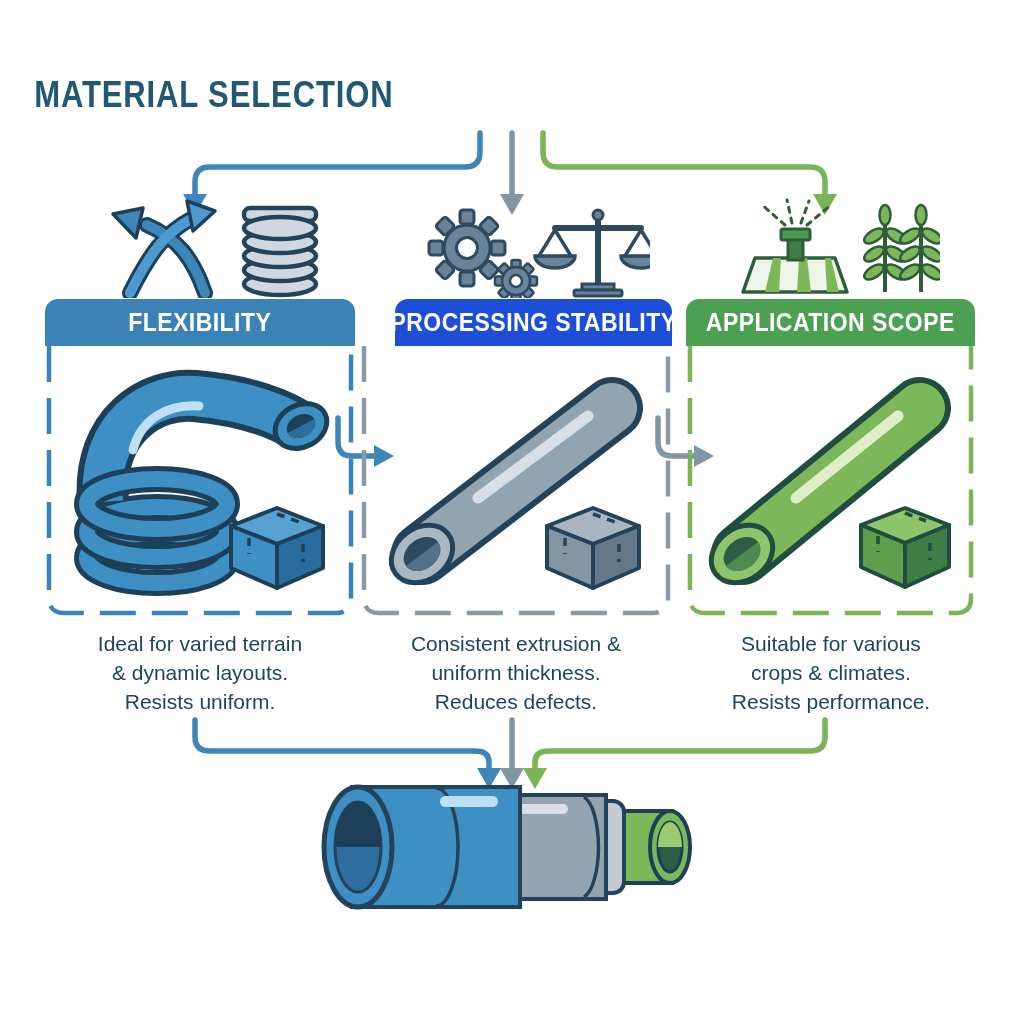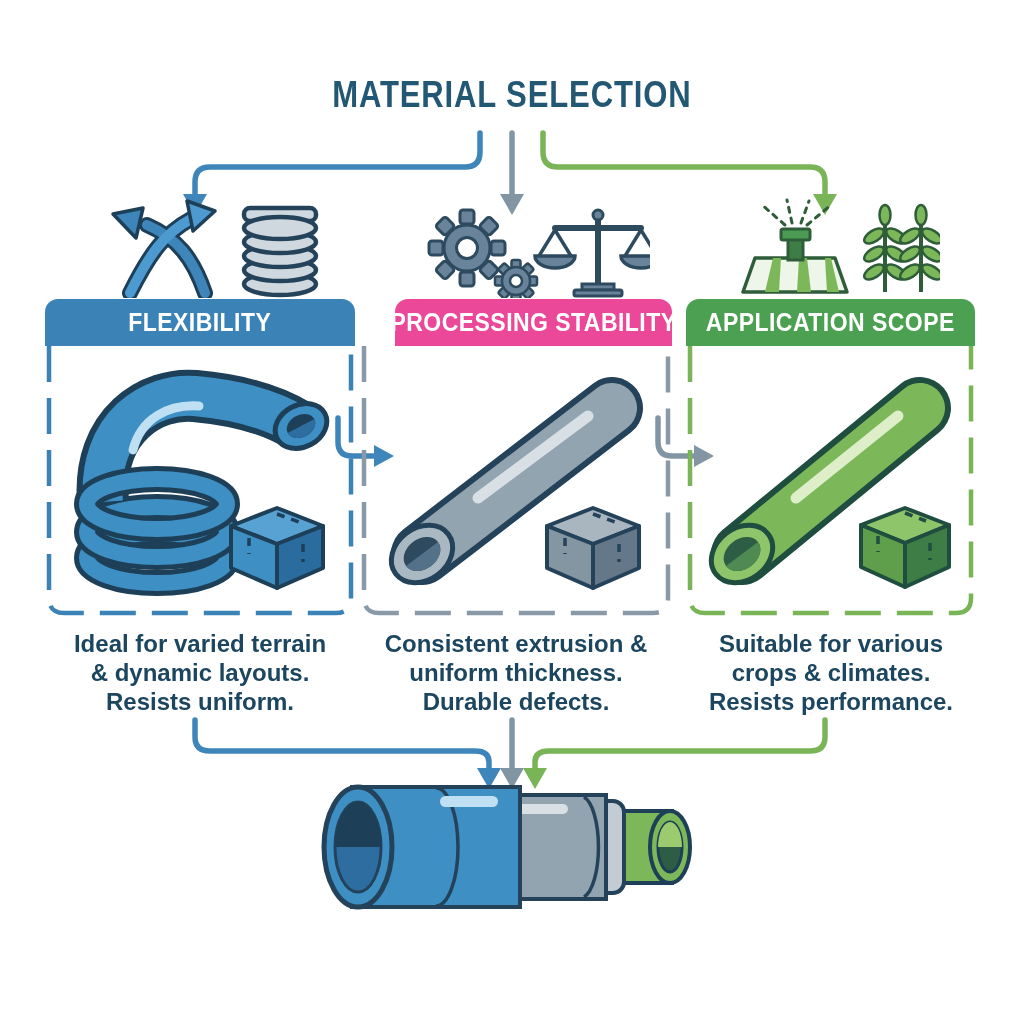--- a/index.html
+++ b/index.html
@@ -1,38 +1,38 @@
 <!DOCTYPE html>
 <html><head>
 <meta charset="utf-8">
 <style>
   html,body{margin:0;padding:0;background:#ffffff;}
   #canvas{position:relative;width:1024px;height:1024px;background:#ffffff;overflow:hidden;
           font-family:"Liberation Sans", sans-serif;}
   .abs{position:absolute;}
   
-  .page-title{position:absolute;top:74px;left:0;width:1024px;text-align:center;}
+  .page-title{position:absolute;top:74px;left:0;width:1024px;text-align:left;}
   .page-title span{display:inline-block;font-size:37px;font-weight:bold;color:#235874;
        letter-spacing:1px;transform:scaleX(0.84);transform-origin:center;white-space:nowrap;}
   
   .card{position:absolute;top:299px;height:318px;}
   .card-header{height:47px;border-radius:13px 13px 0 0;display:flex;align-items:center;justify-content:center;}
   .card-header span{color:#ffffff;font-weight:bold;font-size:25px;letter-spacing:0.5px;
        display:inline-block;transform:scaleX(0.92);white-space:nowrap;}
   .card-body{position:relative;height:271px;}
   .card-body > svg{position:absolute;left:0;top:0;}
   #card-flex{left:45px;width:310px;}
   #card-proc{left:360px;width:312px;}
   #card-app{left:686px;width:289px;}
   #card-flex .card-header{background:#3B82B6;}
-  #card-proc .card-header{background:#ec4899;margin-left:35px;}
+  #card-proc .card-header{background:#1d4ed8;margin-left:35px;}
   #card-app .card-header{background:#4BA051;}
   
-  .desc{position:absolute;top:629px;text-align:center;color:#1C465F;font-size:24px;
-        line-height:29px;font-weight:700;}
+  .desc{position:absolute;top:629px;text-align:center;color:#1C465F;font-size:21px;
+        line-height:29px;font-weight:400;}
   .desc .line{display:block;}
   #desc-flex{left:45px;width:310px;}
   #desc-proc{left:352px;width:328px;}
   #desc-app{left:672px;width:318px;text-align:center;}
   
   .result-caption{position:absolute;top:908px;left:0;width:1024px;text-align:center;}
   .result-caption span{display:inline-block;font-size:56px;font-weight:bold;color:#1E4A66;
        transform:scaleX(0.56);transform-origin:center;white-space:nowrap;letter-spacing:0px;}
 </style>
 </head>
@@ -279,21 +279,21 @@
   </div>
 
   <div class="desc" id="desc-flex">
     <span class="line">Ideal for varied terrain</span>
     <span class="line">&amp; dynamic layouts.</span>
     <span class="line">Resists uniform.</span>
   </div>
   <div class="desc" id="desc-proc">
     <span class="line">Consistent extrusion &amp;</span>
     <span class="line">uniform thickness.</span>
-    <span class="line">Durable defects.</span>
+    <span class="line">Reduces defects.</span>
   </div>
   <div class="desc" id="desc-app">
     <span class="line">Suitable for various</span>
     <span class="line">crops &amp; climates.</span>
     <span class="line">Resists performance.</span>
   </div>
 
   <svg class="abs" style="left:312px;top:782px;" width="430" height="128" viewBox="0 0 430 128">
 
     <g>

